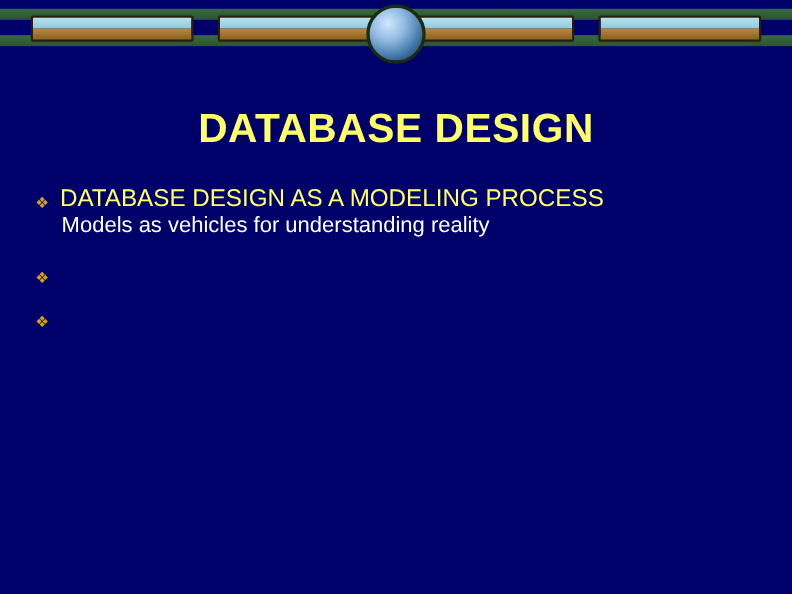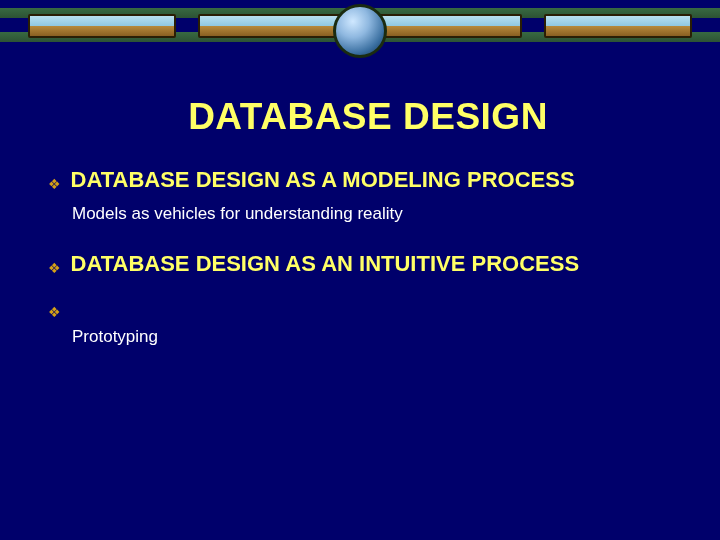--- a/index.html
+++ b/index.html
@@ -50,21 +50,21 @@
   }
   .strip .sky { height: 50%; background: linear-gradient(#b8e0f0, #8fc8e0); }
   .strip .ground { height: 50%; background: linear-gradient(#b78a3a, #8a5f22); }
   .strip.s1 { left: 28px; }
   .strip.s2 { left: 198px; }
   .strip.s3 { right: 198px; }
   .strip.s4 { right: 28px; }
 
   .slide-body {
     position: absolute;
-    left: 16px; right: 0; top: 96px;
+    left: 0; right: 0; top: 96px;
     padding: 0 32px;
   }
 
   .title {
     font-weight: 900;
     font-size: 37px;
     color: #ffff66;
     text-align: center;
     letter-spacing: 0.5px;
     margin-bottom: 28px;
@@ -77,29 +77,28 @@
     gap: 10px;
   }
   .diamond {
     flex: 0 0 auto;
     font-size: 14px;
     color: #d4a017;
     line-height: 1;
     transform: translateY(2px);
   }
   .heading {
-    font-weight: 700;
+    font-weight: 400;
     font-size: 22px;
     color: #ffff66;
     line-height: 1.25;
   }
   .sub {
-    margin-top: 10px;
     margin-left: 24px;
-    font-size: 17px;
+    font-size: 20px;
     color: #ffffff;
   }
 </style>
 </head>
 <body>
 
 <div class="header-band">
   <div class="header-bar top"></div>
   <div class="header-bar bot"></div>
   <div class="strip s1">
@@ -128,23 +127,21 @@
     <div class="item-head">
       <span class="diamond">❖</span>
       <span class="heading">DATABASE DESIGN AS A MODELING PROCESS</span>
     </div>
     <div class="sub">Models as vehicles for understanding reality</div>
   </div>
 
   <div class="item">
     <div class="item-head">
       <span class="diamond">❖</span>
-      <span class="heading">DATABASE DESIGN AS AN INTUITIVE PROCESS</span>
     </div>
   </div>
 
   <div class="item">
     <div class="item-head">
       <span class="diamond">❖</span>
     </div>
-    <div class="sub">Prototyping</div>
   </div>
 </div>
 
 </body></html>

